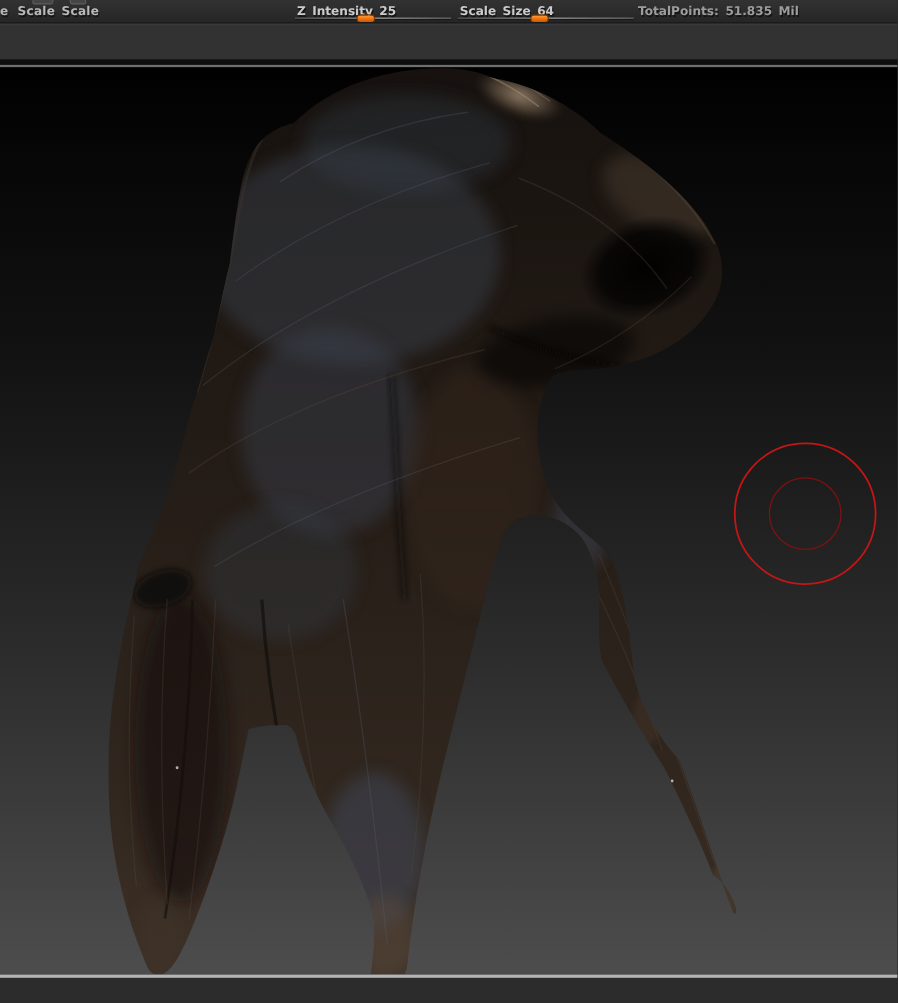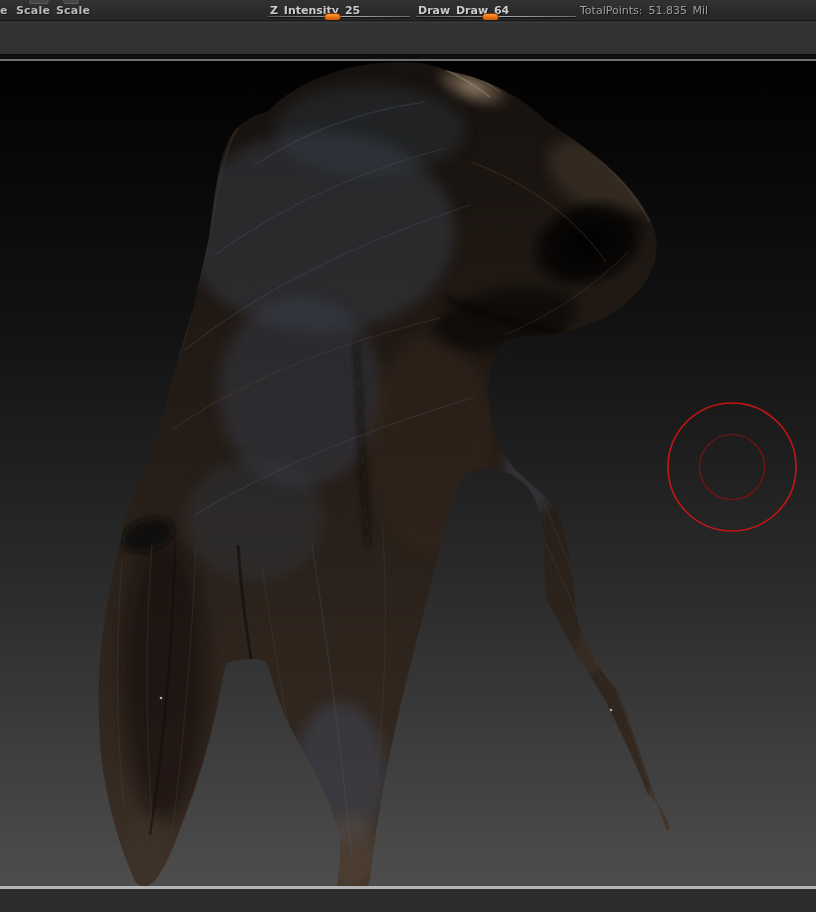--- a/index.html
+++ b/index.html
@@ -32,21 +32,21 @@
     position:absolute; left:2px; top:4px; font-size:11px; font-weight:bold;
     color:#cbcbcb; word-spacing:2px; white-space:nowrap;
     text-shadow:1px 1px 0 #141414;
   }
   .slider .handle{
     position:absolute; top:13px; width:17px; height:8px; border-radius:4px;
     background:linear-gradient(#ff9d3d,#ec6f0d 55%,#c65a05);
     border:1px solid #703a06;
   }
   .statusbar{
-    position:absolute; left:580px; top:4px; font-size:11px; font-weight:normal;
+    position:absolute; left:580px; top:4px; font-size:11px; font-weight:bold;
     color:#9d9d9d; white-space:nowrap; text-shadow:1px 1px 0 #141414;
     word-spacing:2px;
   }
   .statusbar .val{ margin-left:6px; }
 
   
   .tray{
     position:absolute; left:0; top:22px; width:816px; height:32px;
     background:#323232; border-top:1px solid #3c3c3c; z-index:4;
   }
@@ -78,21 +78,21 @@
 
 
   <div class="slider" style="left:268px; width:142px;">
     <div class="track"></div>
     <span class="s-label"><span>Z Intensity</span>&nbsp;<span>25</span></span>
     <div class="handle" style="left:56px;"></div>
   </div>
 
   <div class="slider" style="left:416px; width:160px;">
     <div class="track"></div>
-    <span class="s-label"><span>Draw Draw</span>&nbsp;<span>64</span></span>
+    <span class="s-label"><span>Scale Size</span>&nbsp;<span>64</span></span>
     <div class="handle" style="left:66px;"></div>
   </div>
 
   <div class="statusbar">
     <span>TotalPoints:</span><span class="val">51.835 Mil</span>
   </div>
 </div>
 
 <div class="tray"></div>
 <div class="gapstrip"></div>

